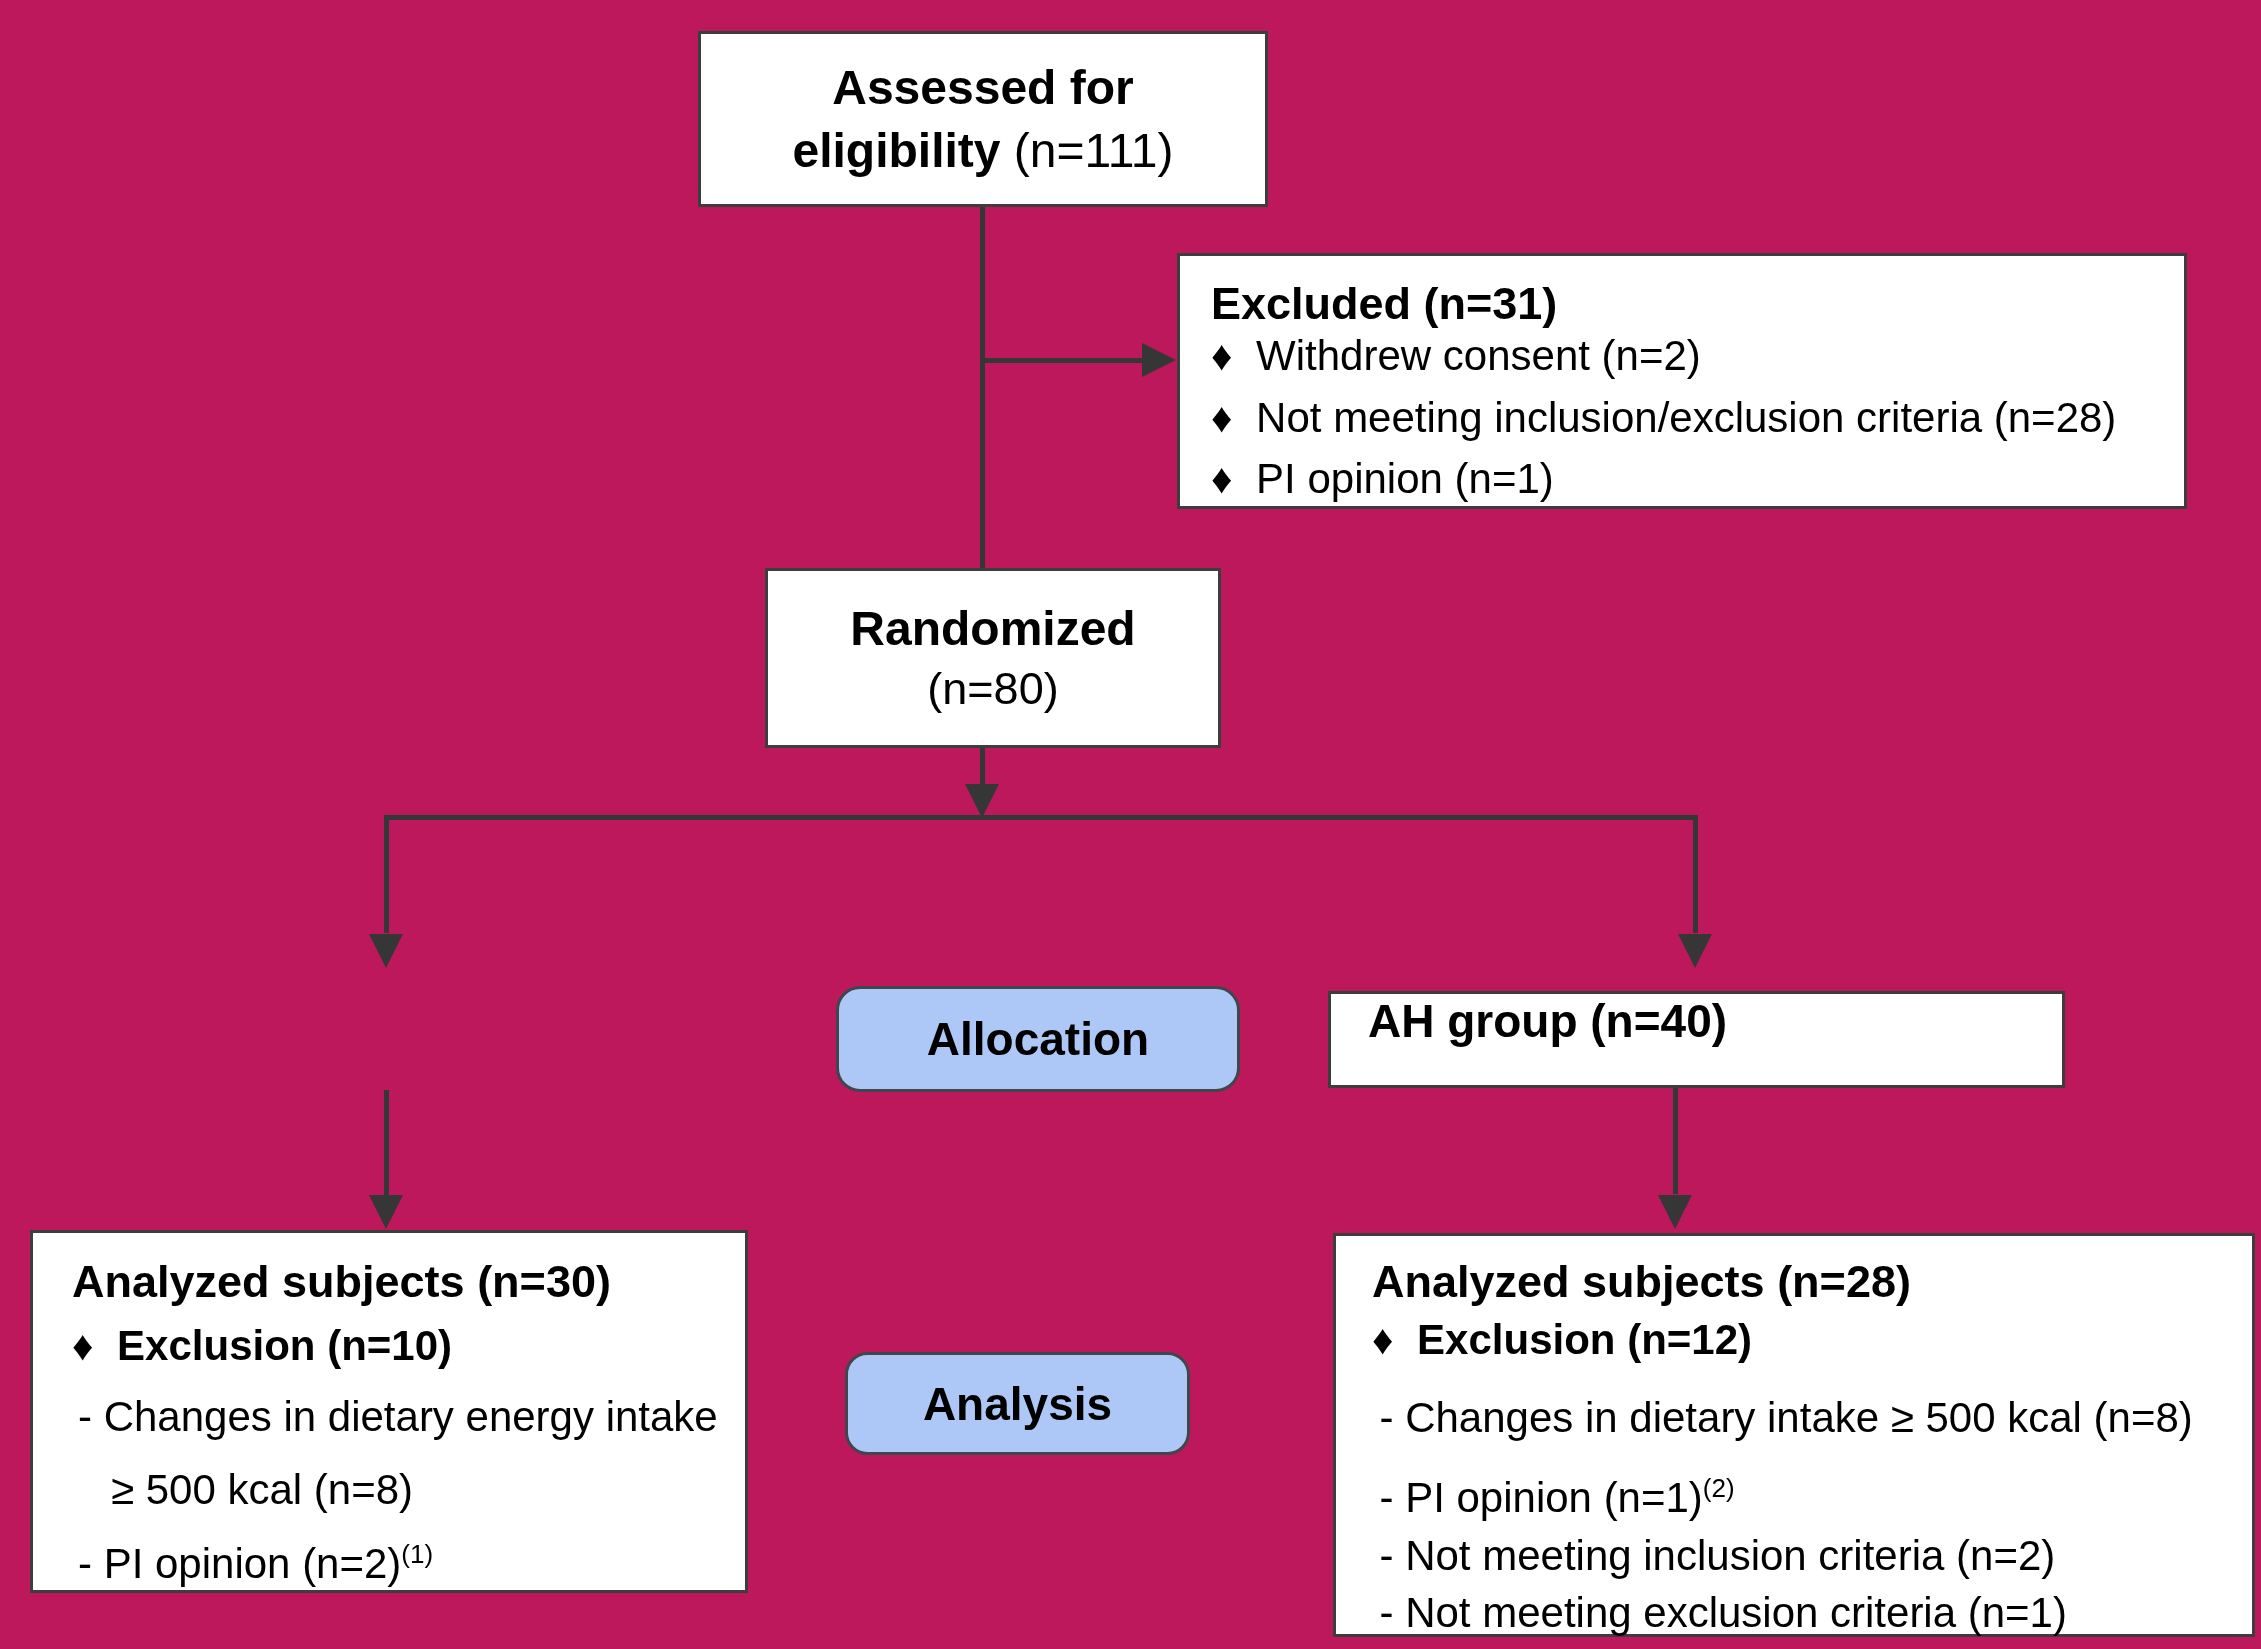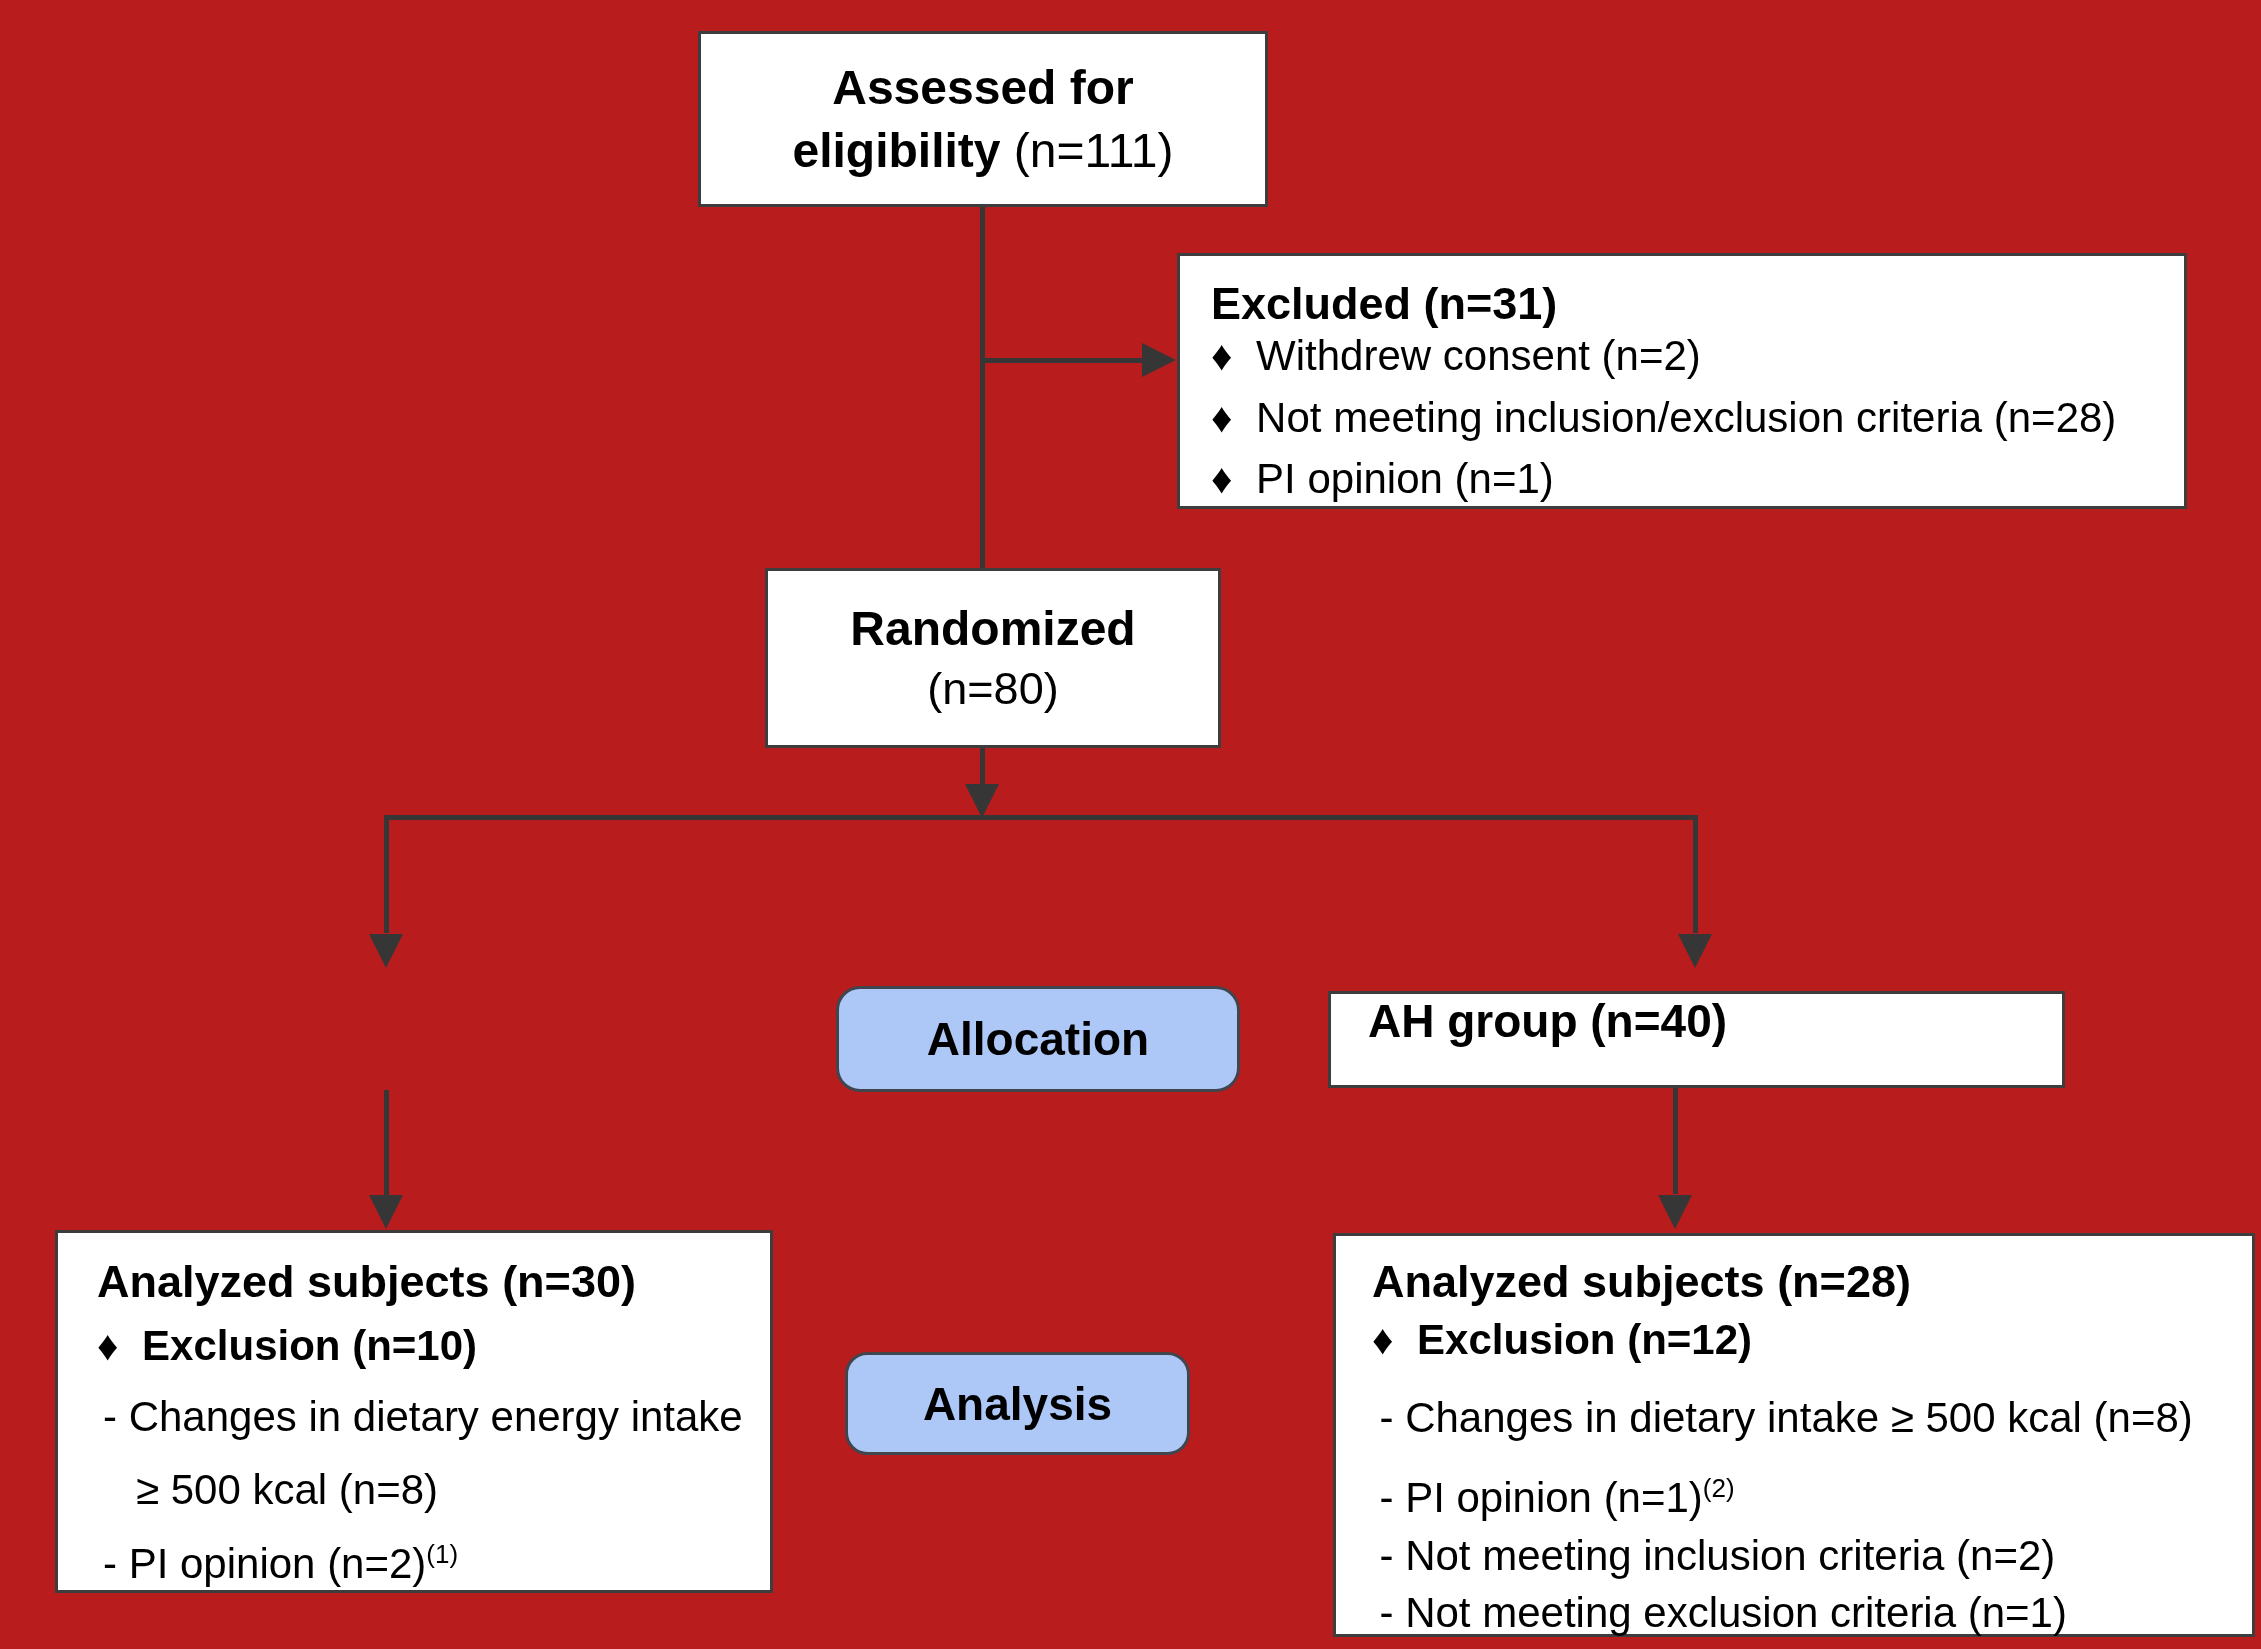--- a/index.html
+++ b/index.html
@@ -1,19 +1,19 @@
 <!DOCTYPE html>
 <html style="font-size:12px"><head>
 <meta charset="utf-8">
 <style>
   html,body{margin:0;padding:0;background:#ffffff;}
   #canvas{
     position:relative;
     width:2261px;height:1649px;
-    background:#b91c1c;
+    background:#be185d;
     font-family:"Liberation Sans", sans-serif;
     color:#000;
     overflow:hidden;
     --border:#3d3d3d;
     --line:#363636;
     --blue:#adc8f7;
     --blueborder:#41454d;
   }
   .box{
     position:absolute;
@@ -111,21 +111,21 @@
   <div class="box" style="left:1328px;top:991px;width:737px;height:97px;display:flex;align-items:flex-start;padding-left:37px;">
     <span class="b" style="font-size:46px;">AH group (n=40)</span>
   </div>
 
   <div class="vline" style="left:384px;top:1090px;height:105px;"></div>
   <div class="arrow-down" style="left:369px;top:1195px;"></div>
 
   <div class="vline" style="left:1673px;top:1088px;height:106px;"></div>
   <div class="arrow-down" style="left:1658px;top:1195px;"></div>
 
-  <div class="box" style="left:30px;top:1230px;width:718px;height:363px;padding:22.4px 22.4px 0 39px;margin-left:25px;">
+  <div class="box" style="left:30px;top:1230px;width:718px;height:363px;padding:22.4px 22.4px 0 39px;">
     <div class="title" style="margin-bottom:12px;">Analyzed subjects (n=30)</div>
     <div class="line56 b" style="margin-bottom:18px;">
       <span class="bullet">♦</span>
       <span>Exclusion (n=10)</span>
     </div>
     <div class="line56" style="margin-bottom:21px;padding-left:6px;">- Changes in dietary energy intake</div>
     <div class="line56" style="margin-bottom:21px;padding-left:39px;">≥  500 kcal (n=8)</div>
     <div class="line56" style="padding-left:6px;">
       <span>- PI opinion (n=2)</span><sup class="note">(1)</sup>
     </div>

